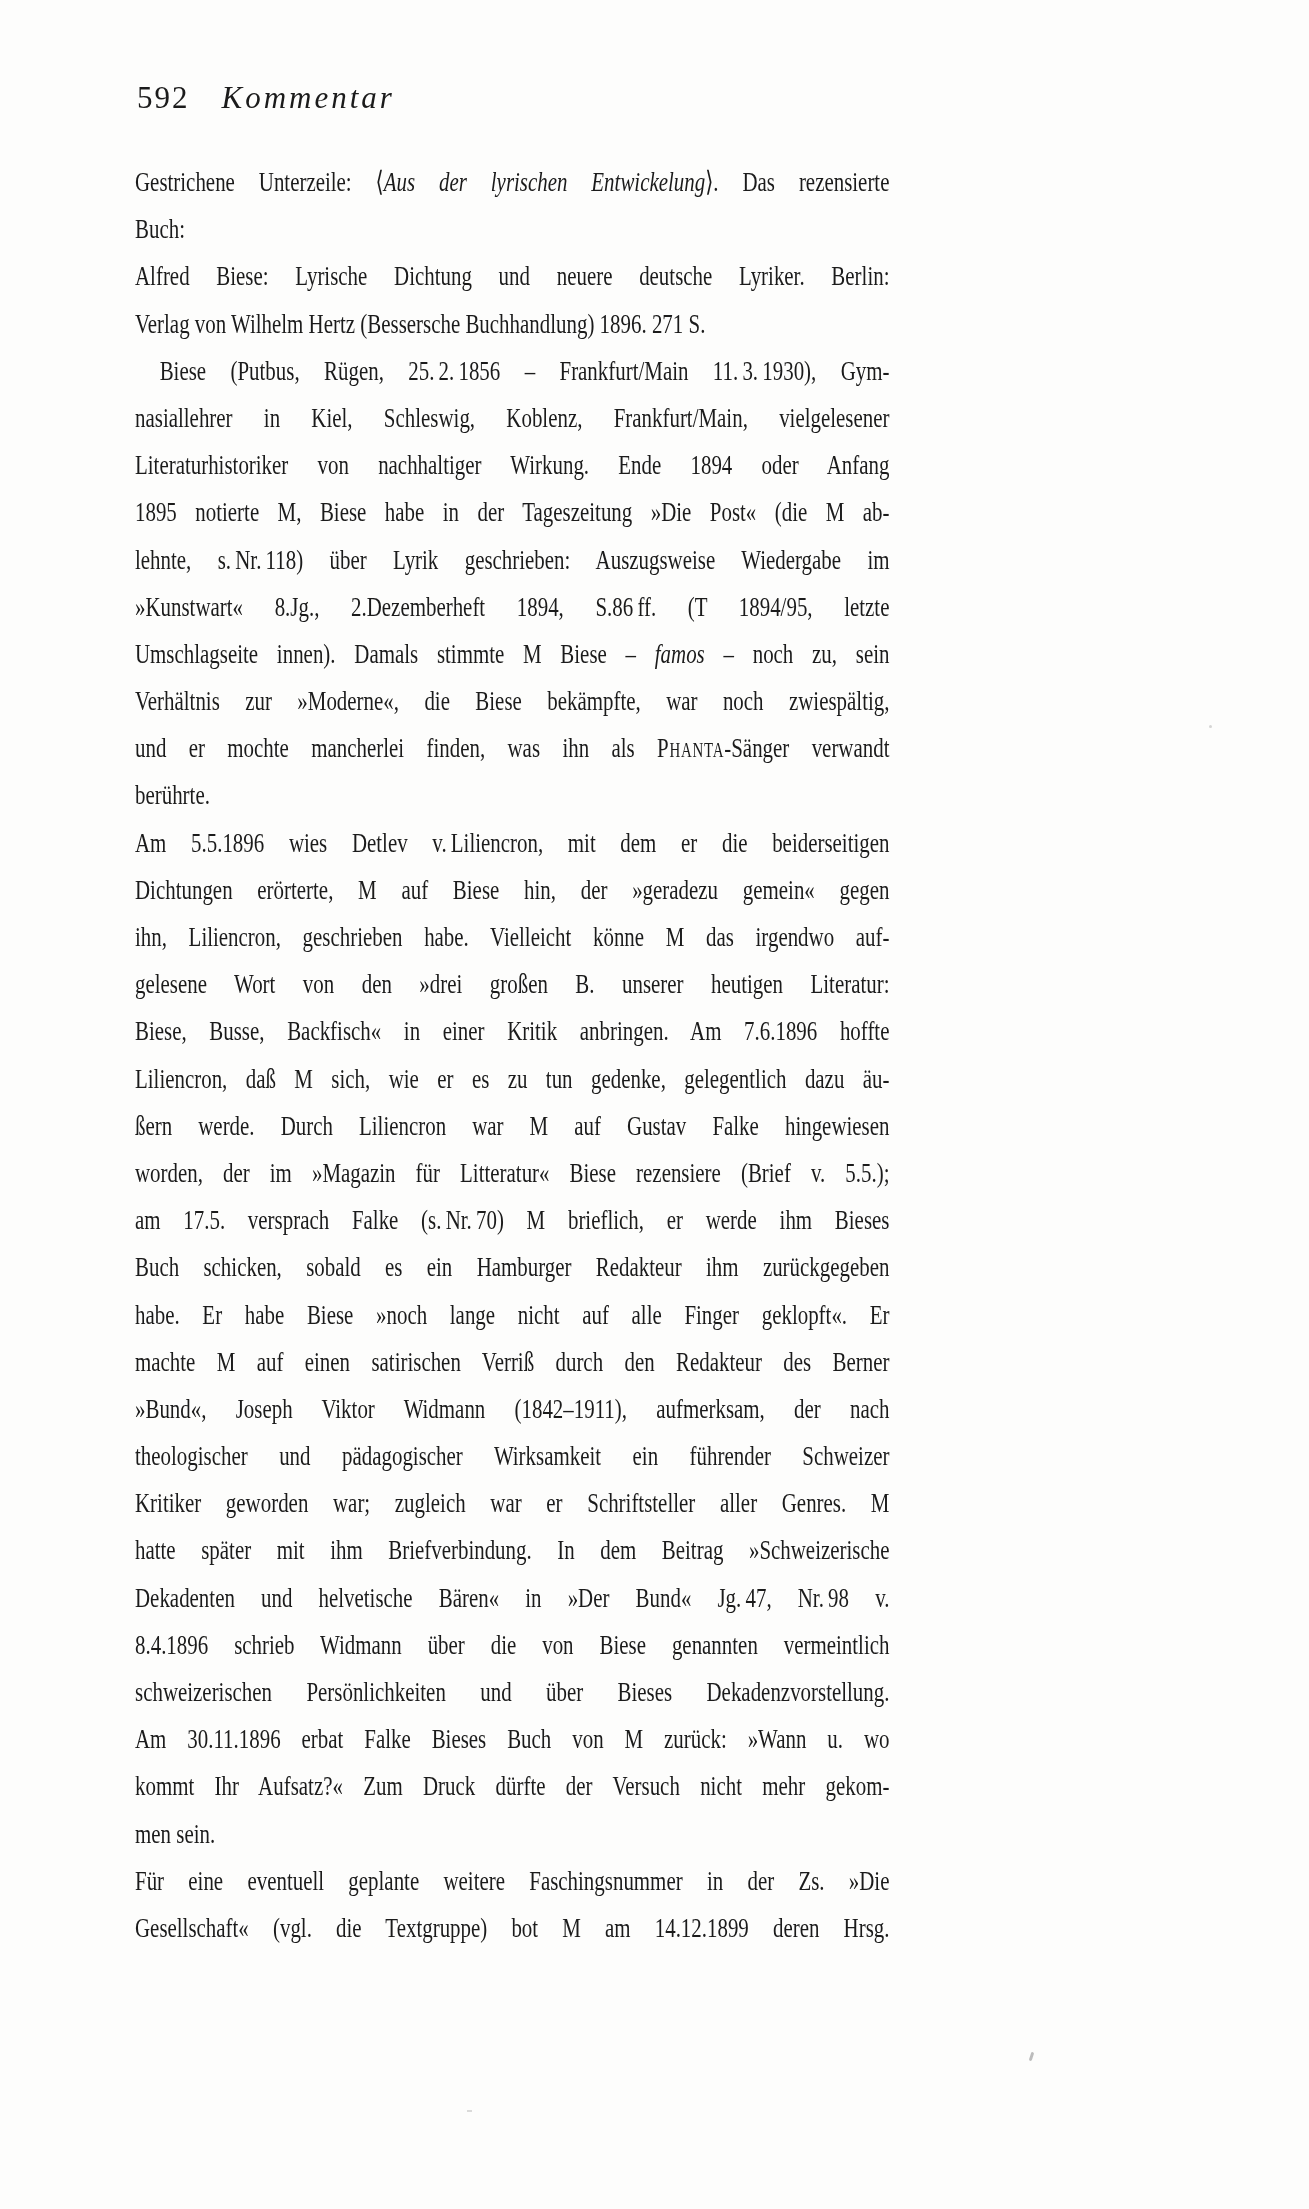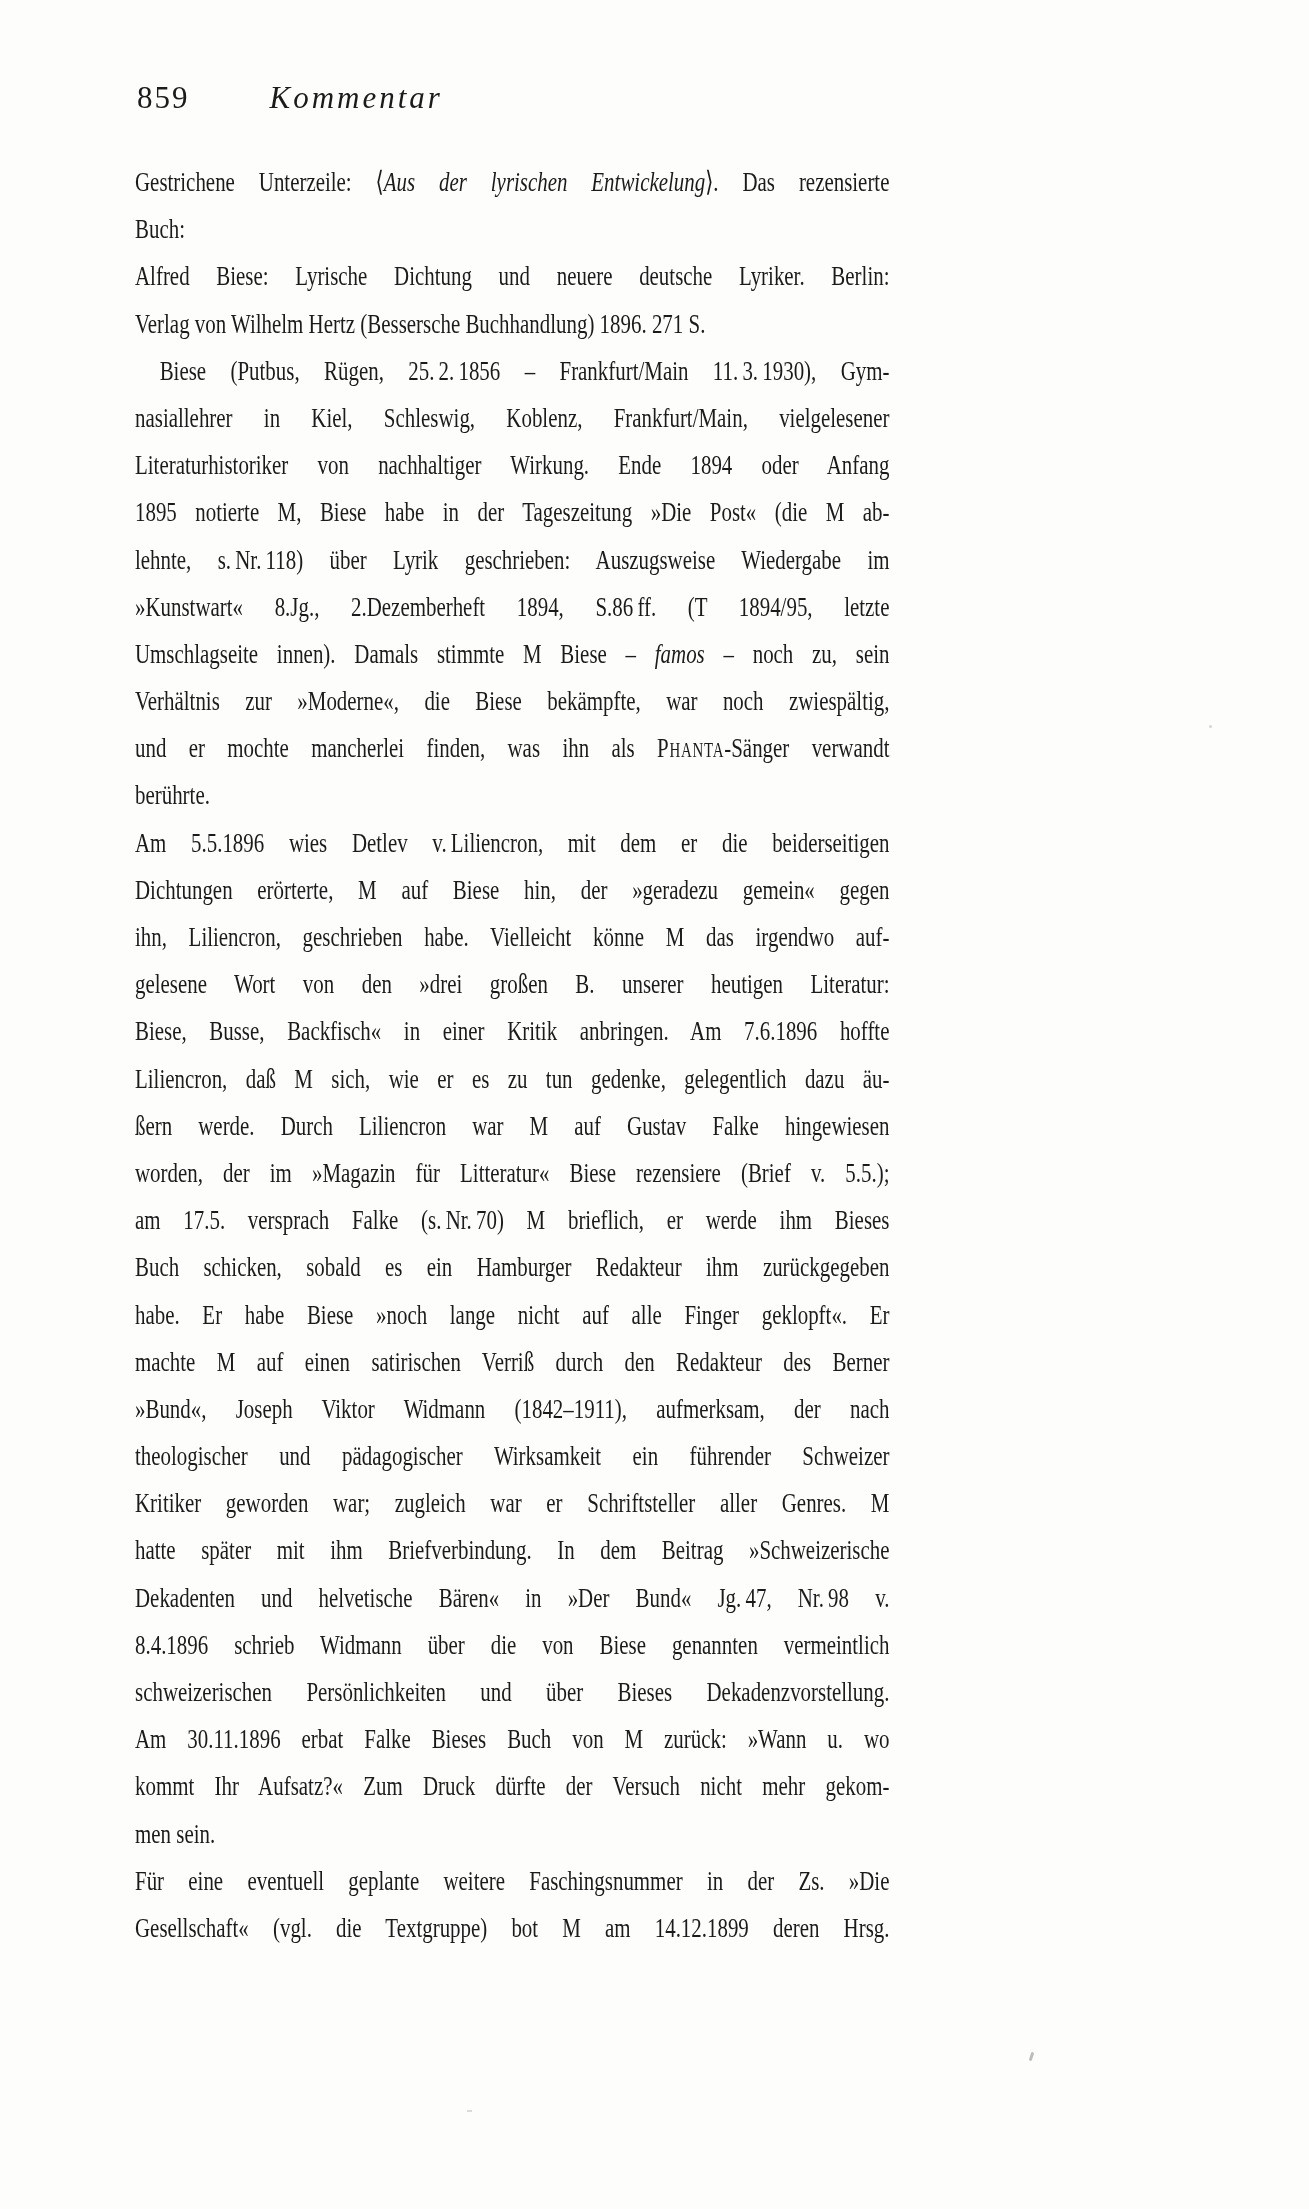--- a/index.html
+++ b/index.html
@@ -23,21 +23,21 @@
     font-size: 31px;
     white-space: nowrap;
   }
   .page-number {
     display: inline-block;
     letter-spacing: 2px;
     font-style: normal;
   }
   .running-head {
     display: inline-block;
-    margin-left: 80px;
+    margin-left: 32px;
     font-style: italic;
     letter-spacing: 3px;
   }
   .body-text {
     position: absolute;
     top: 158px;
     left: 135px;
     width: 1010px;
     transform: scaleX(0.747);
     transform-origin: left top;
@@ -91,21 +91,21 @@
     width: 3px;
     height: 3px;
     border-radius: 50%;
     opacity: 0.4;
   }
 </style>
 </head>
 <body>
 
 <div class="page-header">
-  <span class="page-number">859</span><span class="running-head">Kommentar</span>
+  <span class="page-number">592</span><span class="running-head">Kommentar</span>
 </div>
 
 <div class="body-text">
     <div class="line"><span>Gestrichene Unterzeile: ⟨</span><span class="italic">Aus der lyrischen Entwickelung</span><span>⟩. Das rezensierte</span></div>
     <div class="line flush"><span>Buch:</span></div>
     <div class="line"><span>Alfred Biese: Lyrische Dichtung und neuere deutsche Lyriker. Berlin:</span></div>
     <div class="line flush"><span>Verlag von Wilhelm Hertz (Bessersche Buchhandlung) 1896. 271 S.</span></div>
     <div class="line indent"><span>Biese (Putbus, Rügen, 25. 2. 1856 – Frankfurt/Main 11. 3. 1930), Gym-</span></div>
     <div class="line"><span>nasiallehrer in Kiel, Schleswig, Koblenz, Frankfurt/Main, vielgelesener</span></div>
     <div class="line"><span>Literaturhistoriker von nachhaltiger Wirkung. Ende 1894 oder Anfang</span></div>

